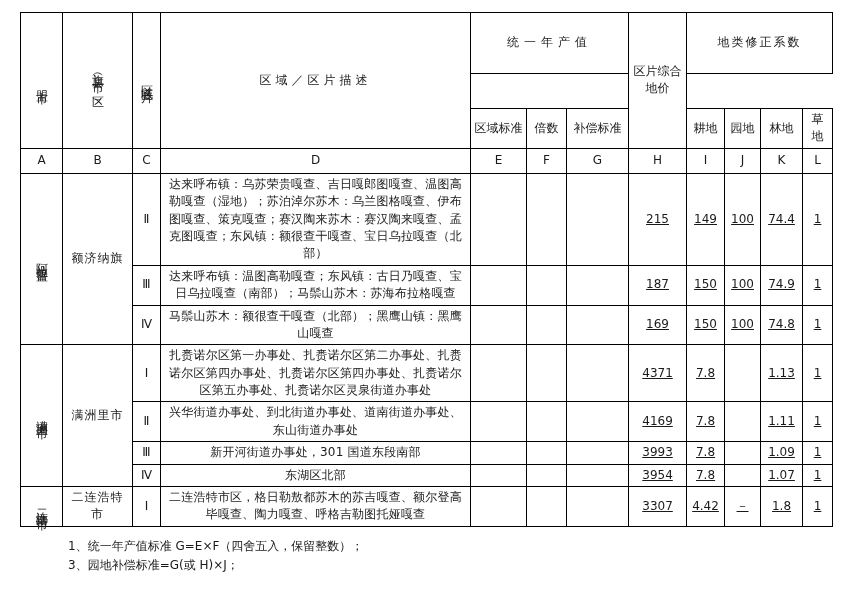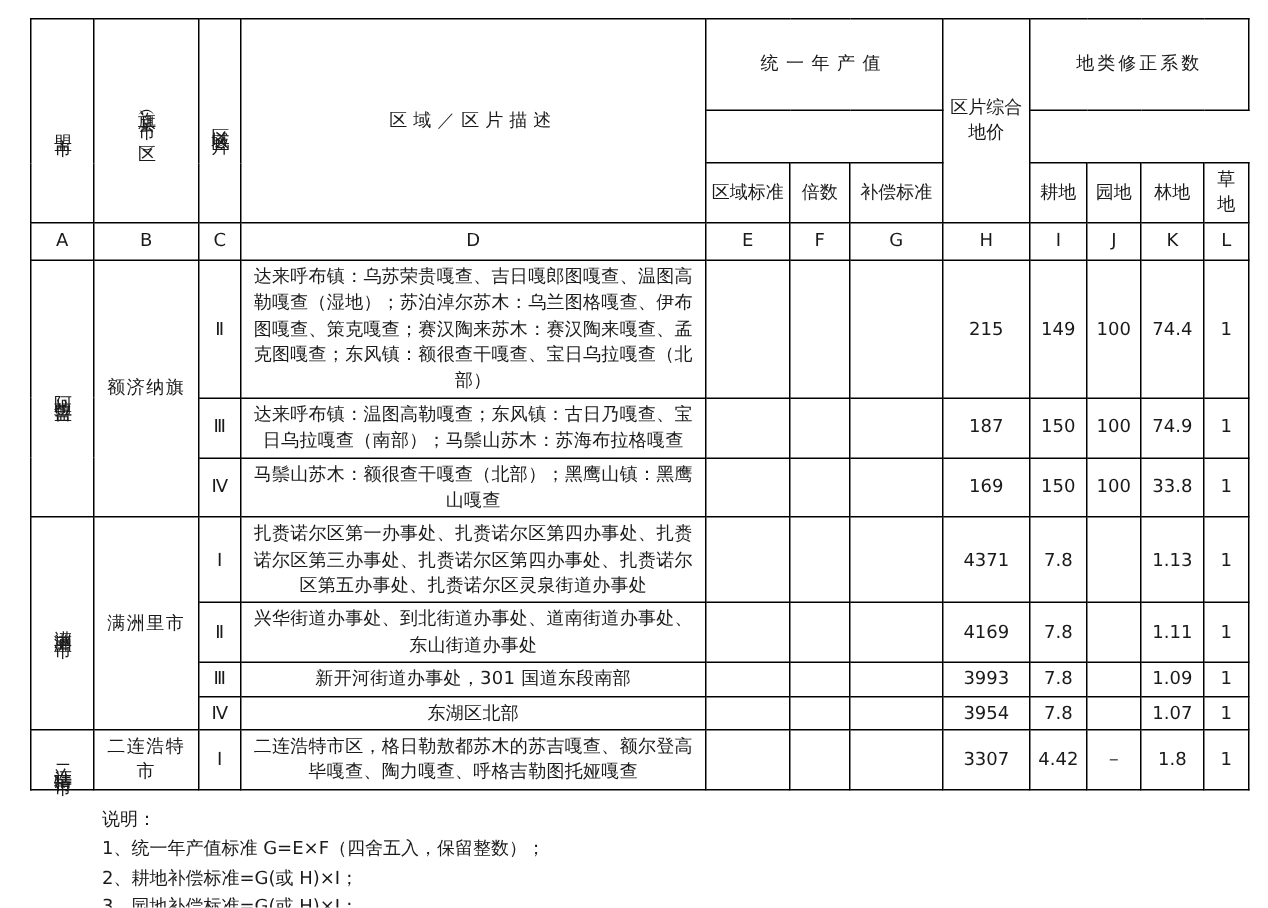--- a/index.html
+++ b/index.html
@@ -50,21 +50,21 @@
   .hdr-mid { font-size: 13px; }
   .desc {
     text-align: left;
     font-size: 12.5px;
     line-height: 1.65;
     padding: 4px 6px;
     letter-spacing: 0.2px;
   }
   .letter { font-size: 12px; height: 20px; }
   .rowlabel { font-size: 13px; }
-  .num { font-size: 12.5px; }
+  .num { font-size: 12.5px; text-decoration: underline; }
   .roman { font-size: 12.5px; }
   .notes {
     margin-top: 10px;
     margin-left: 48px;
     font-size: 12px;
     line-height: 1.62;
   }
   .notes .line { white-space: nowrap; }
   .county { font-size: 13px; letter-spacing: 1px; margin-left: 32px; }
 </style>
@@ -188,31 +188,31 @@
       </tr>
       <tr>
         <td class="roman">Ⅳ</td>
         <td class="desc">马鬃山苏木：额很查干嘎查（北部）；黑鹰山镇：黑鹰山嘎查</td>
         <td></td>
         <td></td>
         <td></td>
         <td class="num">169</td>
         <td class="num">150</td>
         <td class="num">100</td>
-        <td class="num">33.8</td>
+        <td class="num">74.8</td>
         <td class="num">1</td>
       </tr>
 
       <tr>
         <td rowspan="4" class="rowlabel">
           <span class="vert">满洲里市</span>
         </td>
         <td rowspan="4" class="county">满洲里市</td>
         <td class="roman">Ⅰ</td>
-        <td class="desc">扎赉诺尔区第一办事处、扎赉诺尔区第四办事处、扎赉诺尔区第三办事处、扎赉诺尔区第四办事处、扎赉诺尔区第五办事处、扎赉诺尔区灵泉街道办事处</td>
+        <td class="desc">扎赉诺尔区第一办事处、扎赉诺尔区第二办事处、扎赉诺尔区第四办事处、扎赉诺尔区第四办事处、扎赉诺尔区第五办事处、扎赉诺尔区灵泉街道办事处</td>
         <td></td>
         <td></td>
         <td></td>
         <td class="num">4371</td>
         <td class="num">7.8</td>
         <td class="num"></td>
         <td class="num">1.13</td>
         <td class="num">1</td>
       </tr>
       <tr>
@@ -265,20 +265,18 @@
         <td class="num">3307</td>
         <td class="num">4.42</td>
         <td class="num">－</td>
         <td class="num">1.8</td>
         <td class="num">1</td>
       </tr>
     </tbody>
   </table>
 
   <div class="notes">
-    <div class="line">说明：</div>
     <div class="line">1、统一年产值标准 G=E×F（四舍五入，保留整数）；</div>
-    <div class="line">2、耕地补偿标准=G(或 H)×I；</div>
     <div class="line">3、园地补偿标准=G(或 H)×J；</div>
 
   </div>
 
 </div>
 
 </body></html>

